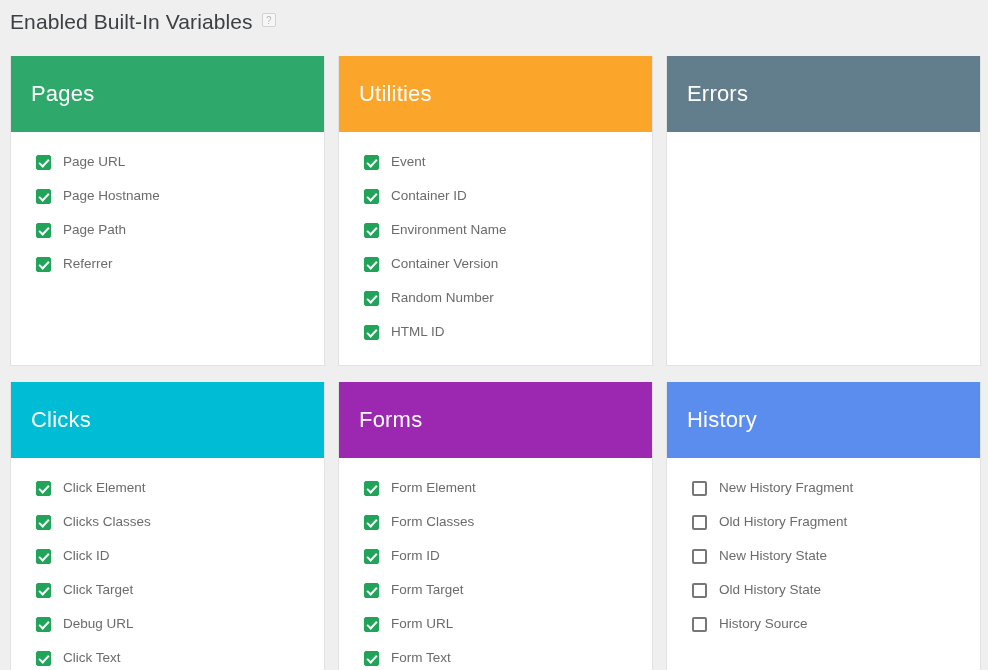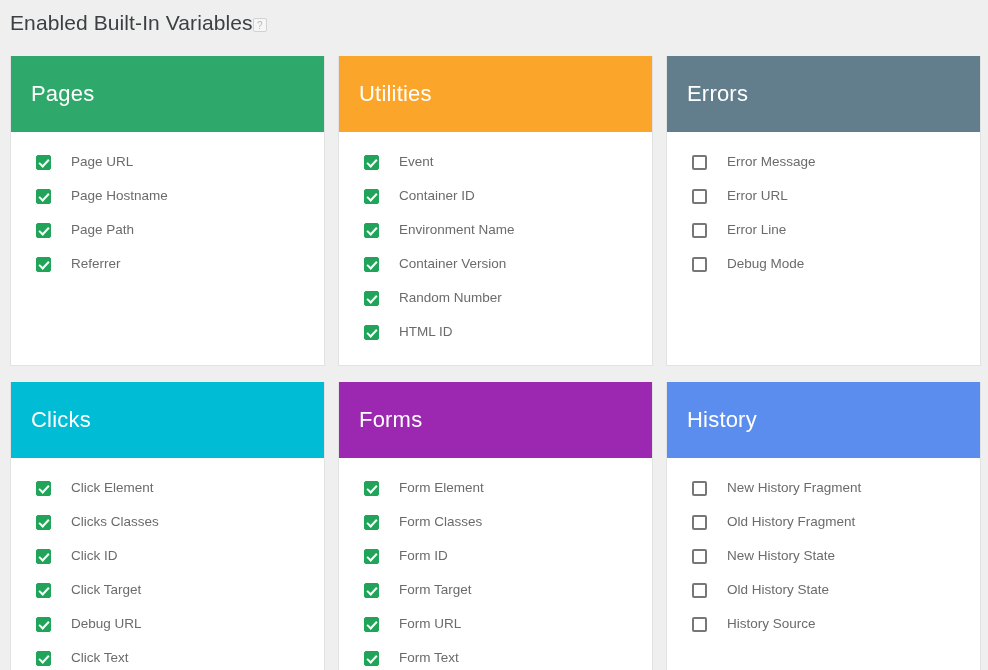--- a/index.html
+++ b/index.html
@@ -10,21 +10,22 @@
     width: 988px;
     height: 670px;
     background: #efefef;
     font-family: "Liberation Sans", sans-serif;
     overflow: hidden;
     -webkit-font-smoothing: antialiased;
   }
 
   .page-header {
     display: flex;
-    align-items: center;
+    align-items: flex-start;
+    gap: 9px;
     padding: 9px 0 0 10px;
     height: 36px;
     box-sizing: border-box;
   }
   .page-title {
     font-size: 21px;
     font-weight: 400;
     color: #3c4043;
     letter-spacing: 0.1px;
     line-height: 26px;
@@ -77,21 +78,21 @@
   }
   .card-body {
     padding: 13px 0 16px 0;
     flex: 1 1 auto;
     min-height: 82px;
   }
 
   .var-row {
     display: flex;
     align-items: center;
-    gap: 20px;
+    gap: 12px;
     padding: 0 0 0 25px;
     height: 34px;
     cursor: pointer;
     text-align: center;
   }
   .checkbox {
     width: 15px;
     height: 15px;
     box-sizing: border-box;
     border-radius: 2px;
@@ -184,38 +185,20 @@
         <div class="var-row">
           <span class="checkbox on"></span>
           <span class="var-label">HTML ID</span>
         </div>
       </div>
     </div>
     <div class="card">
       <div class="card-header" style="background: rgb(98, 126, 140);">
         <div class="card-title">Errors</div>
       </div>
-      <div class="card-body">
-        <div class="var-row">
-          <span class="checkbox off"></span>
-          <span class="var-label">Error Message</span>
-        </div>
-        <div class="var-row">
-          <span class="checkbox off"></span>
-          <span class="var-label">Error URL</span>
-        </div>
-        <div class="var-row">
-          <span class="checkbox off"></span>
-          <span class="var-label">Error Line</span>
-        </div>
-        <div class="var-row">
-          <span class="checkbox off"></span>
-          <span class="var-label">Debug Mode</span>
-        </div>
-      </div>
     </div>
     <div class="card">
       <div class="card-header" style="background: rgb(0, 188, 212);">
         <div class="card-title">Clicks</div>
       </div>
       <div class="card-body">
         <div class="var-row">
           <span class="checkbox on"></span>
           <span class="var-label">Click Element</span>
         </div>

